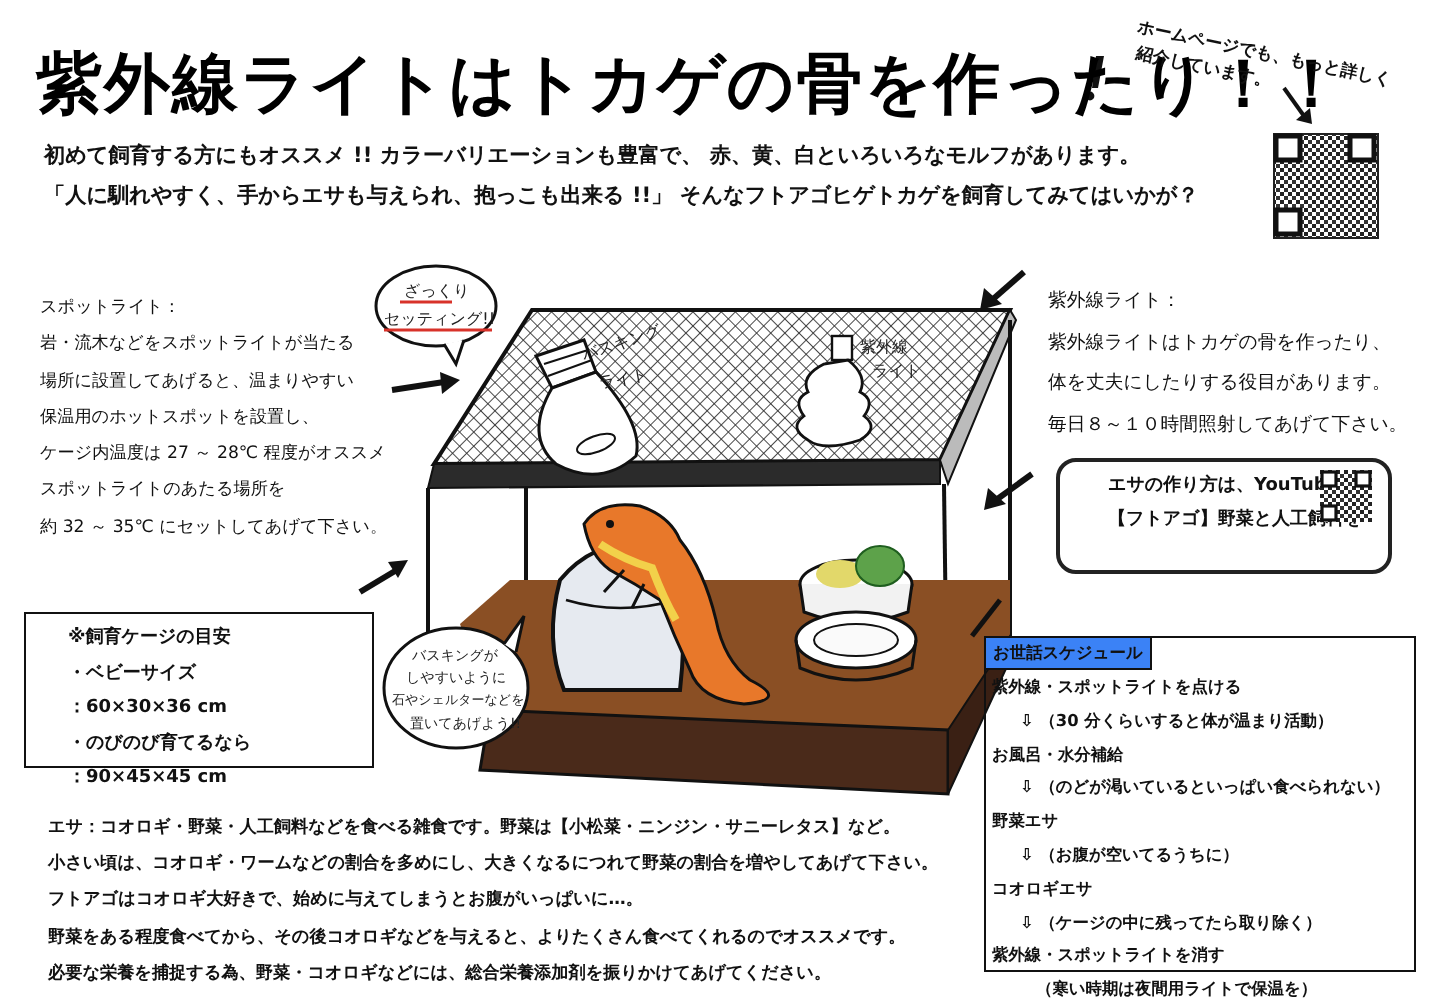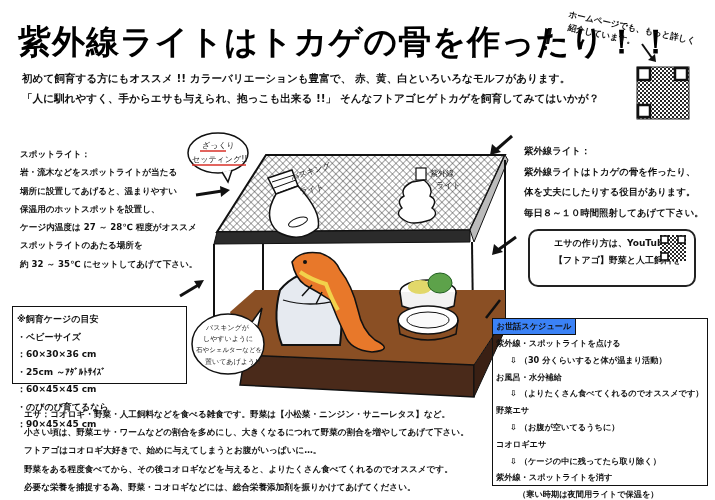--- a/index.html
+++ b/index.html
@@ -3,28 +3,28 @@
 <meta charset="utf-8">
 <style>
   html, body { margin:0; padding:0; background:#fff; }
   body { width:715px; height:500px; position:relative; overflow:hidden;
          font-family:"DejaVu Sans", sans-serif; color:#111; }
   .abs { position:absolute; }
   .title { left:18px; top:20px; font-size:33px; font-weight:bold; letter-spacing:1px; white-space:nowrap; color:#000; }
   .hp-note { left:570px; top:8px; font-size:8.5px; font-weight:bold; transform:rotate(12deg); transform-origin:left top; line-height:13px; white-space:nowrap; }
   .hp-note .l2 { padding-left:2px; }
   .intro { left:22px; top:68px; font-size:10.6px; font-weight:bold; line-height:20px; white-space:nowrap; }
-  .block { font-size:8.6px; font-weight:bold; line-height:18.3px; white-space:nowrap; }
+  .block { font-size:8.6px; font-weight:normal; line-height:18.3px; white-space:nowrap; }
   .spot { left:20px; top:145px; }
   .spot .note { margin-top:18px; }
   .spot .note .l2 { padding-left:52px; }
   .uv { left:524px; top:141px; font-size:9.4px; line-height:20.5px; }
   .feed-box { left:528px; top:229px; width:168px; height:58px; border:2.5px solid #222; border-radius:10px; padding:4px 24px; box-sizing:border-box; font-size:9px; font-weight:bold; line-height:17px; white-space:nowrap; }
   .qr-small { position:absolute; right:8px; top:4px; width:26px; height:26px; }
-  .cage-box { left:12px; top:306px; width:175px; height:78px; border:1.5px solid #111; padding:4px 4px; box-sizing:border-box; font-size:9px; font-weight:bold; line-height:17.5px; white-space:nowrap; }
+  .cage-box { left:12px; top:306px; width:175px; height:78px; border:1.5px solid #111; padding:4px 21px; box-sizing:border-box; font-size:9px; font-weight:bold; line-height:17.5px; white-space:nowrap; }
   .cage-box .row { display:flex;flex-direction:column; }
   .cage-box .k { width:98px; }
   .sched { left:492px; top:318px; width:216px; height:168px; border:1.5px solid #111; box-sizing:border-box; font-size:8.2px; font-weight:bold; line-height:16.8px; white-space:nowrap; padding:16px 4px 0 3px; }
   .sched-title { position:absolute; left:-1.5px; top:-1.5px; border:1.5px solid #111; padding:0 4px; background:#3b82f6; line-height:15px; }
   .sched .sub { padding-left:14px; }
   .sched .sub2 { padding-left:22px; }
   .food { left:24px; top:405px; font-size:8.6px; font-weight:bold; line-height:18.2px; white-space:nowrap; }
   .illus { left:0; top:0; width:715px; height:500px; pointer-events:none; }
   .bubble-txt { font-size:8px; fill:#222; font-family:"DejaVu Sans", sans-serif; }
 </style>
@@ -200,42 +200,38 @@
   </svg>
 </div>
 
 <div class="abs cage-box">
   <div>※飼育ケージの目安</div>
   <div class="row">
     <span class="k">・ベビーサイズ</span>
     <span>：60×30×36 cm</span>
   </div>
   <div class="row">
-    <span class="k">・25cm ～ｱﾀﾞﾙﾄｻｲｽﾞ</span>
-    <span>：60×45×45 cm</span>
-  </div>
-  <div class="row">
     <span class="k">・のびのび育てるなら</span>
     <span>：90×45×45 cm</span>
   </div>
 </div>
 
 <div class="abs sched">
   <div class="sched-title">お世話スケジュール</div>
   <div>紫外線・スポットライトを点ける</div>
   <div class="sub">⇩ （30 分くらいすると体が温まり活動）</div>
   <div>お風呂・水分補給</div>
-  <div class="sub">⇩ （よりたくさん食べてくれるのでオススメです）</div>
+  <div class="sub">⇩ （のどが渇いているといっぱい食べられない）</div>
   <div>野菜エサ</div>
   <div class="sub">⇩ （お腹が空いてるうちに）</div>
   <div>コオロギエサ</div>
   <div class="sub">⇩ （ケージの中に残ってたら取り除く）</div>
   <div>紫外線・スポットライトを消す</div>
   <div class="sub2">（寒い時期は夜間用ライトで保温を）</div>
 </div>
 
 <div class="abs food">
   <div>エサ：コオロギ・野菜・人工飼料などを食べる雑食です。野菜は【小松菜・ニンジン・サニーレタス】など。</div>
-  <div>小さい頃は、野菜エサ・ワームなどの割合を多めにし、大きくなるにつれて野菜の割合を増やしてあげて下さい。</div>
+  <div>小さい頃は、コオロギ・ワームなどの割合を多めにし、大きくなるにつれて野菜の割合を増やしてあげて下さい。</div>
   <div>フトアゴはコオロギ大好きで、始めに与えてしまうとお腹がいっぱいに…。</div>
   <div>野菜をある程度食べてから、その後コオロギなどを与えると、よりたくさん食べてくれるのでオススメです。</div>
   <div>必要な栄養を捕捉する為、野菜・コオロギなどには、総合栄養添加剤を振りかけてあげてください。</div>
 </div>
 
 </body></html>

